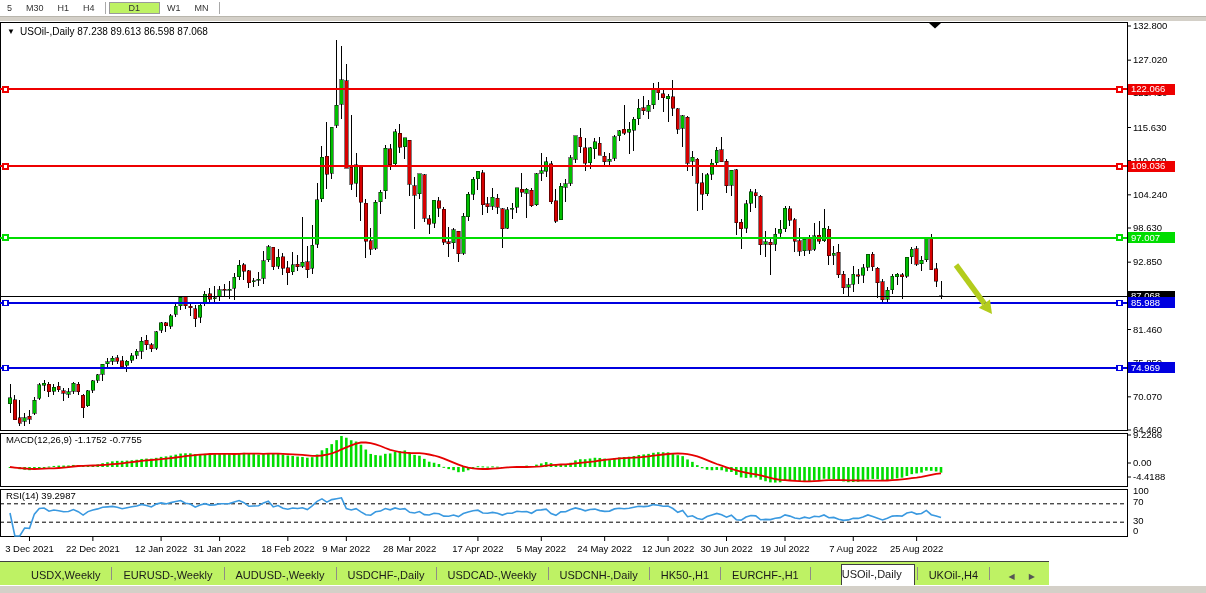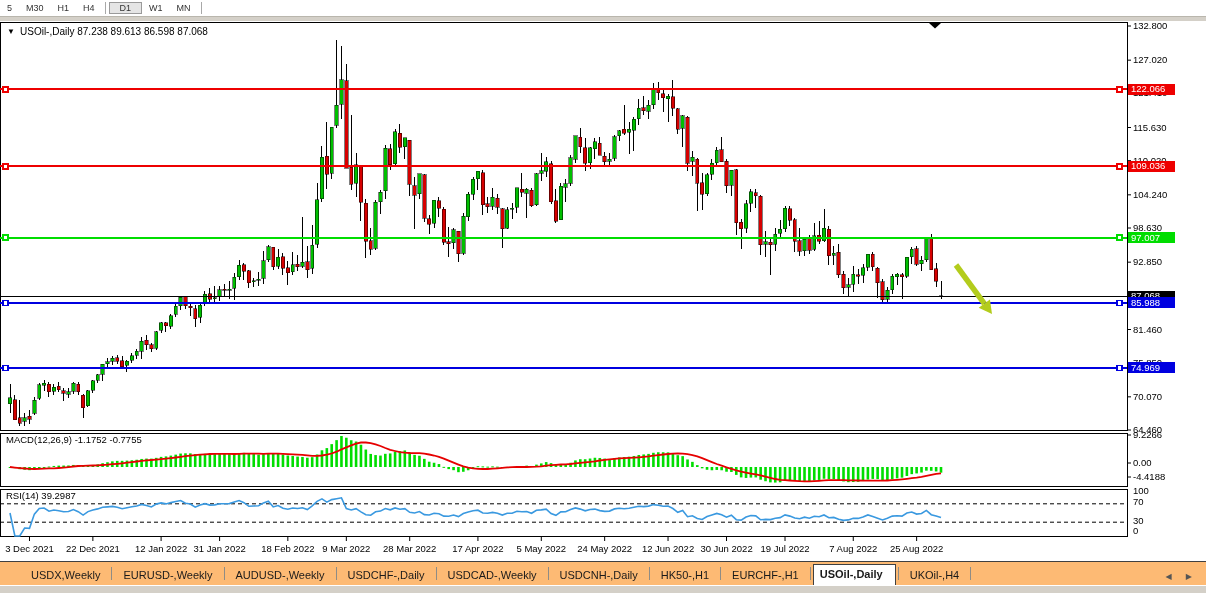--- a/index.html
+++ b/index.html
@@ -1,28 +1,28 @@
 <!DOCTYPE html>
 <html><head>
 <meta charset="utf-8">
 <style>
   html,body{margin:0;padding:0;}
   body{width:1206px;height:593px;position:relative;background:#ffffff;
        font-family:"Liberation Sans",sans-serif;overflow:hidden;}
   .toolbar{position:absolute;left:0;top:0;width:1206px;height:16px;background:#ffffff;
            border-bottom:1px solid #b9b6ad;display:flex;align-items:center;font-size:9px;color:#333;z-index:5;}
   .tf{padding:1px 7px;cursor:default;}
-  .tf.active{background:#e5e5e5;border:1px solid #9a9a9a;padding:0 10px;}
+  .tf.active{background:#bef264;border:1px solid #9a9a9a;padding:0 19px;}
   .tbsep{width:1px;height:12px;background:#a8a8a8;margin:0 3px;}
   .graybar{position:absolute;left:0;top:17px;width:1206px;height:4px;background:#d4d0c8;z-index:5;}
   #chart-svg{position:absolute;left:0;top:0;z-index:1;}
-  .tabbar{position:absolute;left:0;top:561px;width:1206px;height:24px;background:#fdba74;
+  .tabbar{position:absolute;left:0;top:561px;width:1049px;height:24px;background:#bef264;
           border-top:1px solid #404040;display:flex;align-items:flex-end;font-size:11px;color:#1a1a1a;z-index:5;}
   .tab{padding:3px 9px 5px 9px;white-space:nowrap;cursor:default;}
-  .tab.active{background:#ffffff;border:1px solid #404040;border-bottom:none;font-weight:bold;padding:3px 12px 6px 6px;}
+  .tab.active{background:#ffffff;border:1px solid #404040;border-bottom:none;font-weight:normal;padding:3px 12px 6px 0;margin-left:28px;}
   .tabsep{width:1px;height:13px;background:#8f8c85;margin:0 2px 6px 2px;}
   .tab-arrows{margin-left:auto;margin-right:8px;margin-bottom:5px;font-size:8px;color:#555;letter-spacing:6px;}
   .statusbar{position:absolute;left:0;top:585px;width:1206px;height:8px;background:#d4d0c8;border-top:1px solid #ffffff;z-index:5;}
   text{font-family:"Liberation Sans",sans-serif;}
 </style>
 </head>
 <body>
 
 <div class="toolbar">
     <div class="tf">5</div>

